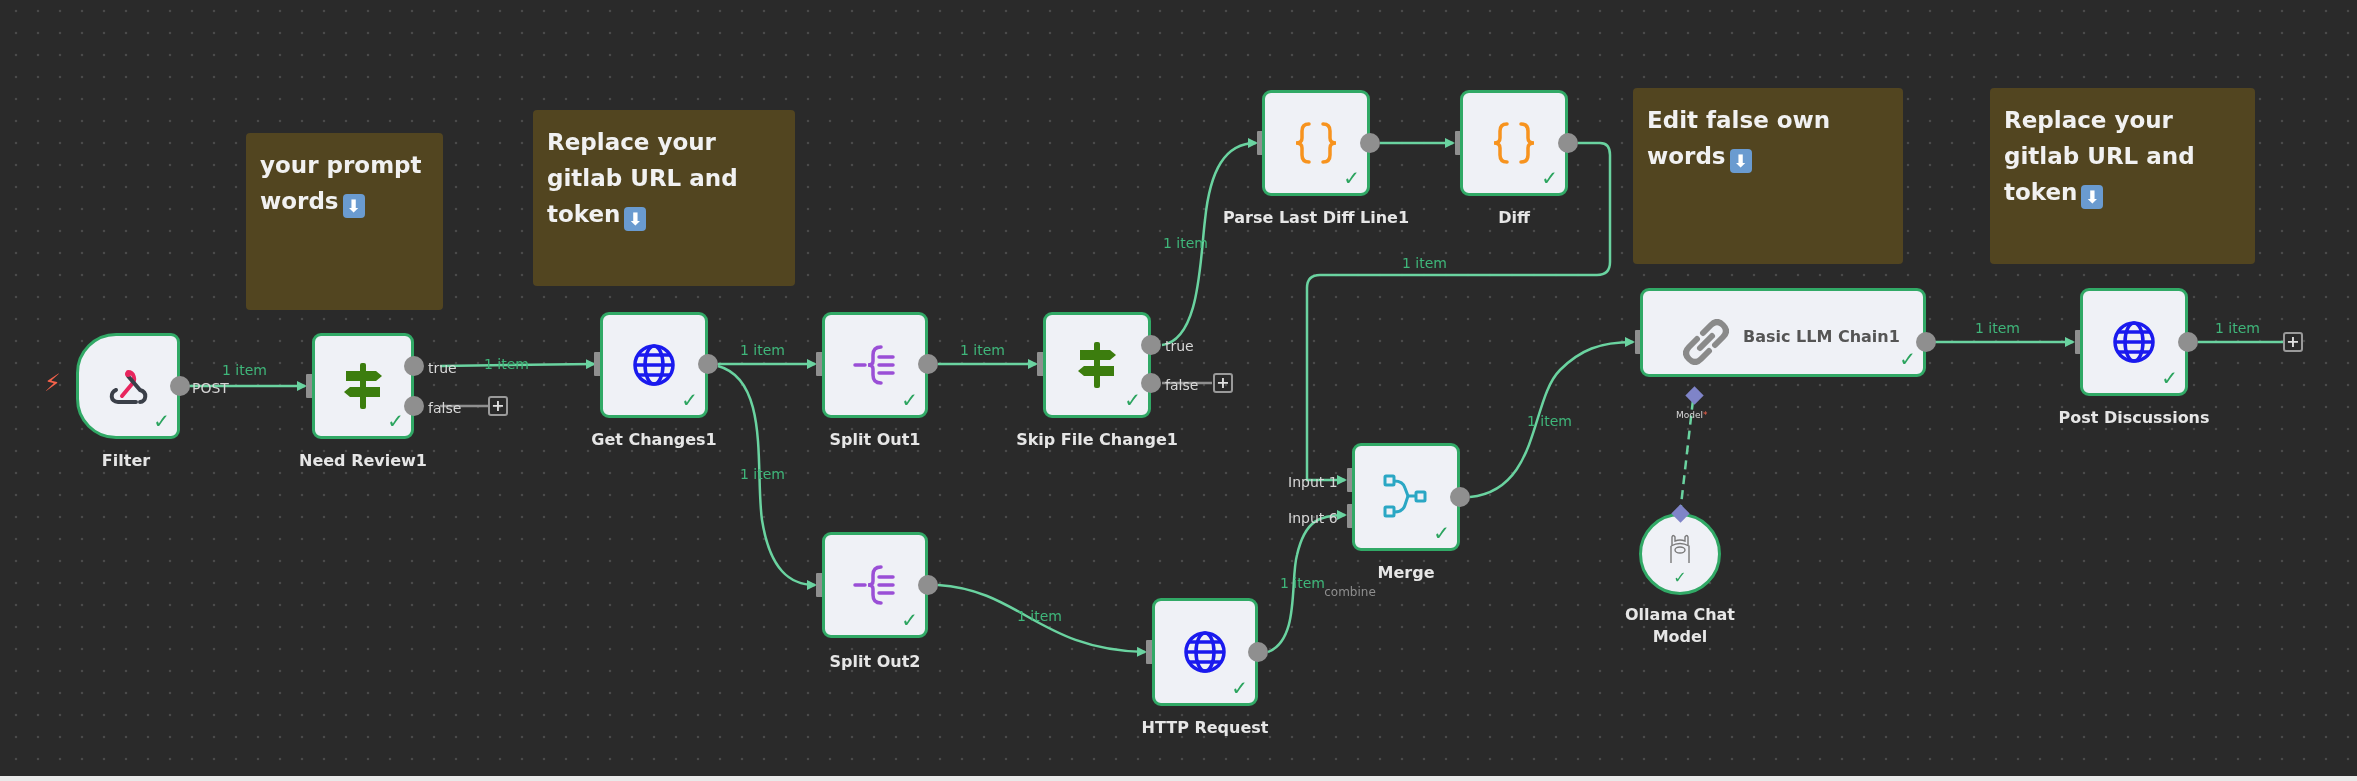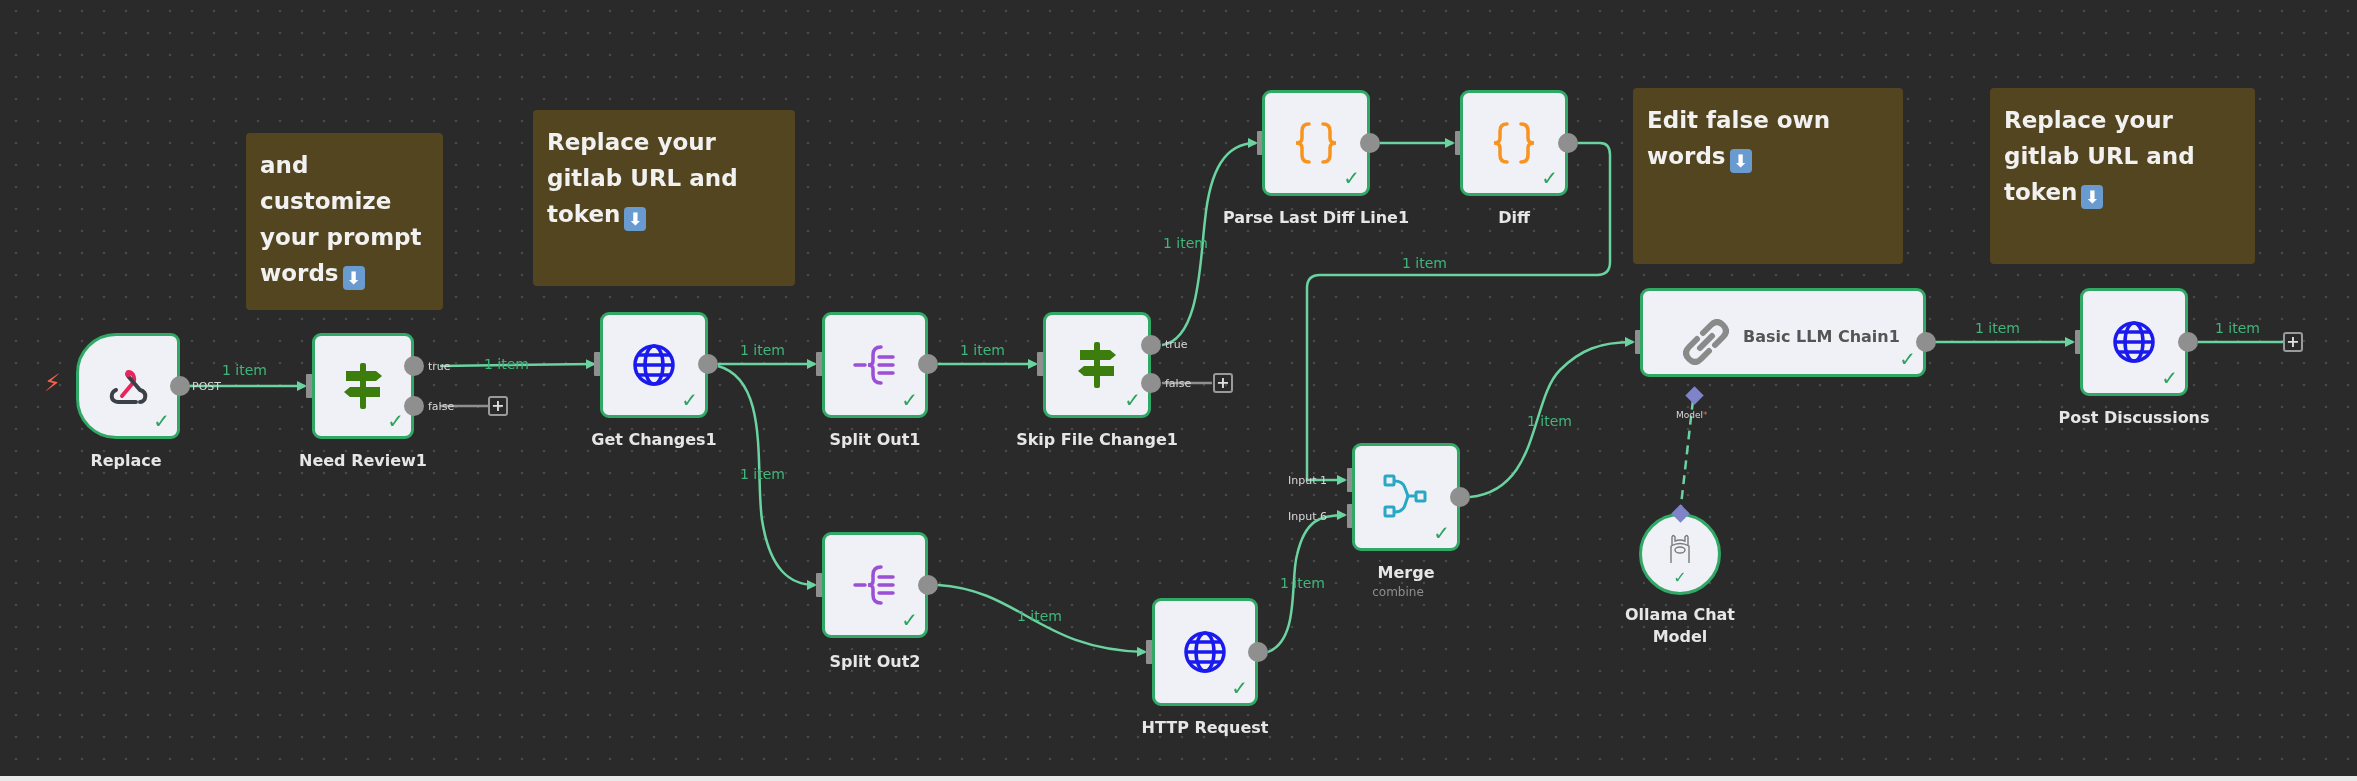--- a/index.html
+++ b/index.html
@@ -31,21 +31,21 @@
   .node .icon { position:absolute; left:50%; top:50%; transform:translate(-50%,-50%); }
   .node .check { position:absolute; right:7px; bottom:5px; color:#2ba45e; font-size:20px; font-weight:bold; line-height:20px; }
   .node-label {
     position:absolute; color:#e6e6e6; font-size:16px; font-weight:bold; text-align:center;
     white-space:nowrap; transform:translateX(-50%);
   }
   .node-sub { position:absolute; color:#8f8f8f; font-size:12px; text-align:center; transform:translateX(-50%); }
   .handle-out { position:absolute; width:20px; height:20px; border-radius:50%; background:#8f8f8f; }
   .handle-in { position:absolute; width:9px; height:24px; background:#8f8f8f; border-radius:1px; }
   .diamond { position:absolute; width:13px; height:13px; background:#7f84c8; transform:rotate(45deg); }
-  .port-label { position:absolute; color:#d8d8d8; font-size:11px; white-space:nowrap; }
+  .port-label { position:absolute; color:#d8d8d8; font-size:14px; white-space:nowrap; }
   .edge-label { position:absolute; color:#3fb67a; font-size:14px; white-space:nowrap; }
   .add-btn {
     position:absolute; width:20px; height:20px; border:2px solid #9a9a9a; border-radius:3px;
     box-sizing:border-box; color:#e0e0e0; font-size:16px; line-height:15px; text-align:center; font-weight:bold;
   }
   .bolt { position:absolute; color:#f4614a; font-size:24px; }
   .llm-label { position:absolute; left:100px; top:36px; font-size:16px; font-weight:bold; color:#555; white-space:nowrap; }
   .required-dot { color:#f4614a; }
 </style>
 </head>
@@ -89,21 +89,20 @@
 
     <path d="M1935,342 L2073,342" marker-end="url(#arr)"></path>
 
     <path d="M2198,342 L2283,342"></path>
 
     <path d="M1680,514 L1693,400" stroke-dasharray="9,6"></path>
   </g>
 </svg>
 
 <div class="sticky" style="left:246px;top:133px;width:197px;height:177px;">
-  <div>and customize</div>
   <div>your prompt</div>
   <div><span>words</span><span class="arrow-emoji">⬇</span></div>
 </div>
 <div class="sticky" style="left:533px;top:110px;width:262px;height:176px;">
   <div>Replace your</div>
   <div>gitlab URL and</div>
   <div><span>token</span><span class="arrow-emoji">⬇</span></div>
 </div>
 <div class="sticky" style="left:1633px;top:88px;width:270px;height:176px;">
   <div>Edit false own</div>
@@ -135,21 +134,21 @@
       <path d="M22,6 C28,6 30,14 26,18 L16,30" stroke="#e8265e"></path>
       <path d="M10,24 C4,26 4,36 12,36 L30,36" stroke="#3a3f48"></path>
       <path d="M34,36 C40,36 42,26 34,24 L22,10" stroke="#3a3f48"></path>
     </g>
     <circle cx="22" cy="8" r="3" fill="#e8265e"></circle>
   </svg>
   <span class="check">✓</span>
 </div>
 <div class="handle-out" style="left:170px;top:376px;"></div>
 <div class="port-label" style="left:192px;top:380px;text-align:right;">POST</div>
-<div class="node-label" style="left:126px;top:451px;">Replace</div>
+<div class="node-label" style="left:126px;top:451px;">Filter</div>
 
 <div class="handle-in" style="left:306px;top:374px;"></div>
 <div class="node" style="left:312px;top:333px;width:102px;height:106px;">
   <svg class="icon" width="42" height="46" viewBox="0 0 42 46">
     <g fill="#3c7d0e">
       <rect x="18" y="0" width="6" height="46" rx="2"></rect>
       <path d="M4,8 L34,8 L40,13 L34,18 L4,18 z"></path>
       <path d="M38,24 L8,24 L2,29 L8,34 L38,34 z"></path>
     </g>
   </svg>
@@ -249,21 +248,21 @@
       <rect x="2" y="33" width="9" height="9" rx="1"></rect>
       <rect x="33" y="18" width="9" height="9" rx="1"></rect>
       <path d="M11,7 Q20,7 22,14 L25,22 L33,22"></path>
       <path d="M11,38 Q20,38 22,31 L25,22"></path>
     </g>
   </svg>
   <span class="check">✓</span>
 </div>
 <div class="handle-out" style="left:1450px;top:487px;"></div>
 <div class="node-label" style="left:1406px;top:563px;">Merge</div>
-<div class="node-sub" style="left:1398px;top:585px;">combine</div>
+<div class="node-sub" style="left:1350px;top:585px;">combine</div>
 
 <div class="handle-in" style="left:816px;top:573px;"></div>
 <div class="node" style="left:822px;top:532px;width:106px;height:106px;">
   <svg class="icon" width="44" height="44" viewBox="0 0 44 44">
     <g fill="none" stroke="#9a4fd6" stroke-width="3.5" stroke-linecap="round">
       <line x1="2" y1="22" x2="12" y2="22"></line>
       <path d="M28,4 Q20,4 20,12 L20,18 Q20,22 15,22 Q20,22 20,26 L20,32 Q20,40 28,40"></path>
       <line x1="26" y1="14" x2="40" y2="14"></line>
       <line x1="26" y1="22" x2="40" y2="22"></line>
       <line x1="26" y1="30" x2="40" y2="30"></line>

